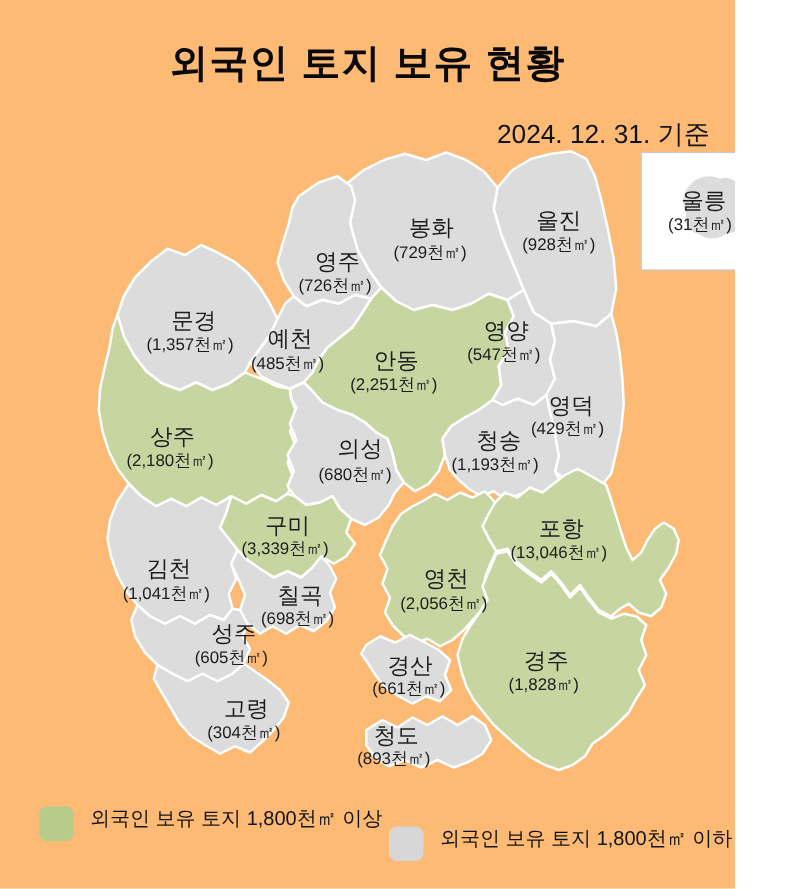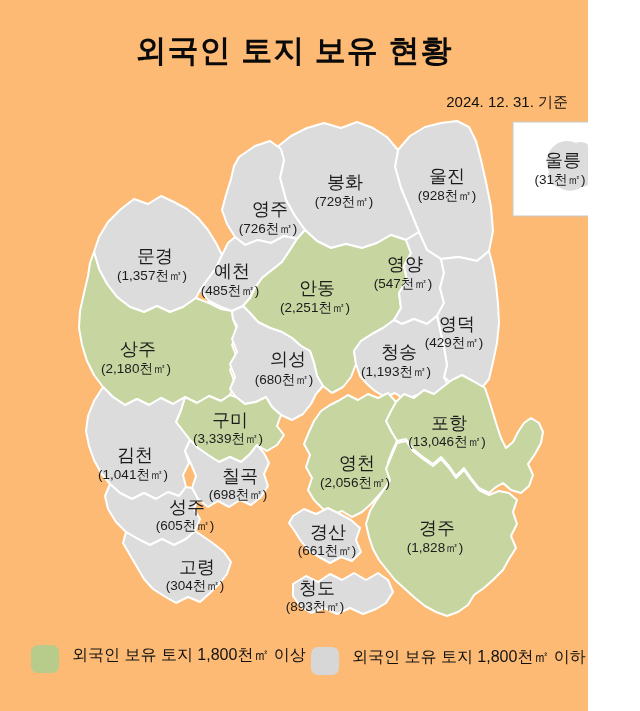--- a/index.html
+++ b/index.html
@@ -5,21 +5,21 @@
   html,body{margin:0;padding:0;background:#ffffff;}
   .canvas{
     position:relative;width:588px;height:711px;background:#fdba74;
     font-family:"Liberation Sans","DejaVu Sans",sans-serif;overflow:hidden;
   }
   .title{
     position:absolute;top:30px;left:0;width:100%;text-align:center;
     font-size:31px;font-weight:bold;color:#0a0a0a;letter-spacing:1px;
   }
   .date{
-    position:absolute;top:93px;right:20px;font-size:15px;color:#111111;
+    position:absolute;top:93px;right:20px;font-size:21px;color:#111111;
   }
   svg.map{position:absolute;top:0;left:0;}
   path.region{stroke:#ffffff;stroke-width:2;stroke-linejoin:round;}
   .inset-box{fill:#ffffff;stroke:#c9c9c9;stroke-width:1;}
   text.rname{font-size:18px;fill:#1c1c1c;text-anchor:middle;}
   text.rvalue{font-size:13.5px;fill:#1c1c1c;text-anchor:middle;}
   .legend{position:absolute;top:644px;left:0;width:100%;height:30px;}
   .legend-item{position:absolute;display:flex;align-items:flex-start;}
   .legend-item .swatch{display:block;}
   .legend-label{font-size:16px;color:#111111;margin-left:13px;white-space:nowrap;}
@@ -107,21 +107,21 @@
     <text class="rvalue" x="560" y="184">(31천㎡)</text>
   </svg>
 
   <div class="legend">
     <div class="legend-item" style="left:31px;top:1px;">
       <svg class="swatch" width="28" height="28">
         <rect x="0" y="0" width="28" height="28" rx="7" fill="#b7cb8b"></rect>
       </svg>
       <span class="legend-label">외국인 보유 토지 1,800천㎡ 이상</span>
     </div>
-    <div class="legend-item" style="left:300px;top:3px;padding-left:11px;">
+    <div class="legend-item" style="left:300px;top:17px;padding-left:11px;">
       <svg class="swatch" width="28" height="28">
         <rect x="0" y="0" width="28" height="28" rx="7" fill="#d7d7d7"></rect>
       </svg>
       <span class="legend-label">외국인 보유 토지 1,800천㎡ 이하</span>
     </div>
   </div>
 
 </div>
 
 </body></html>

